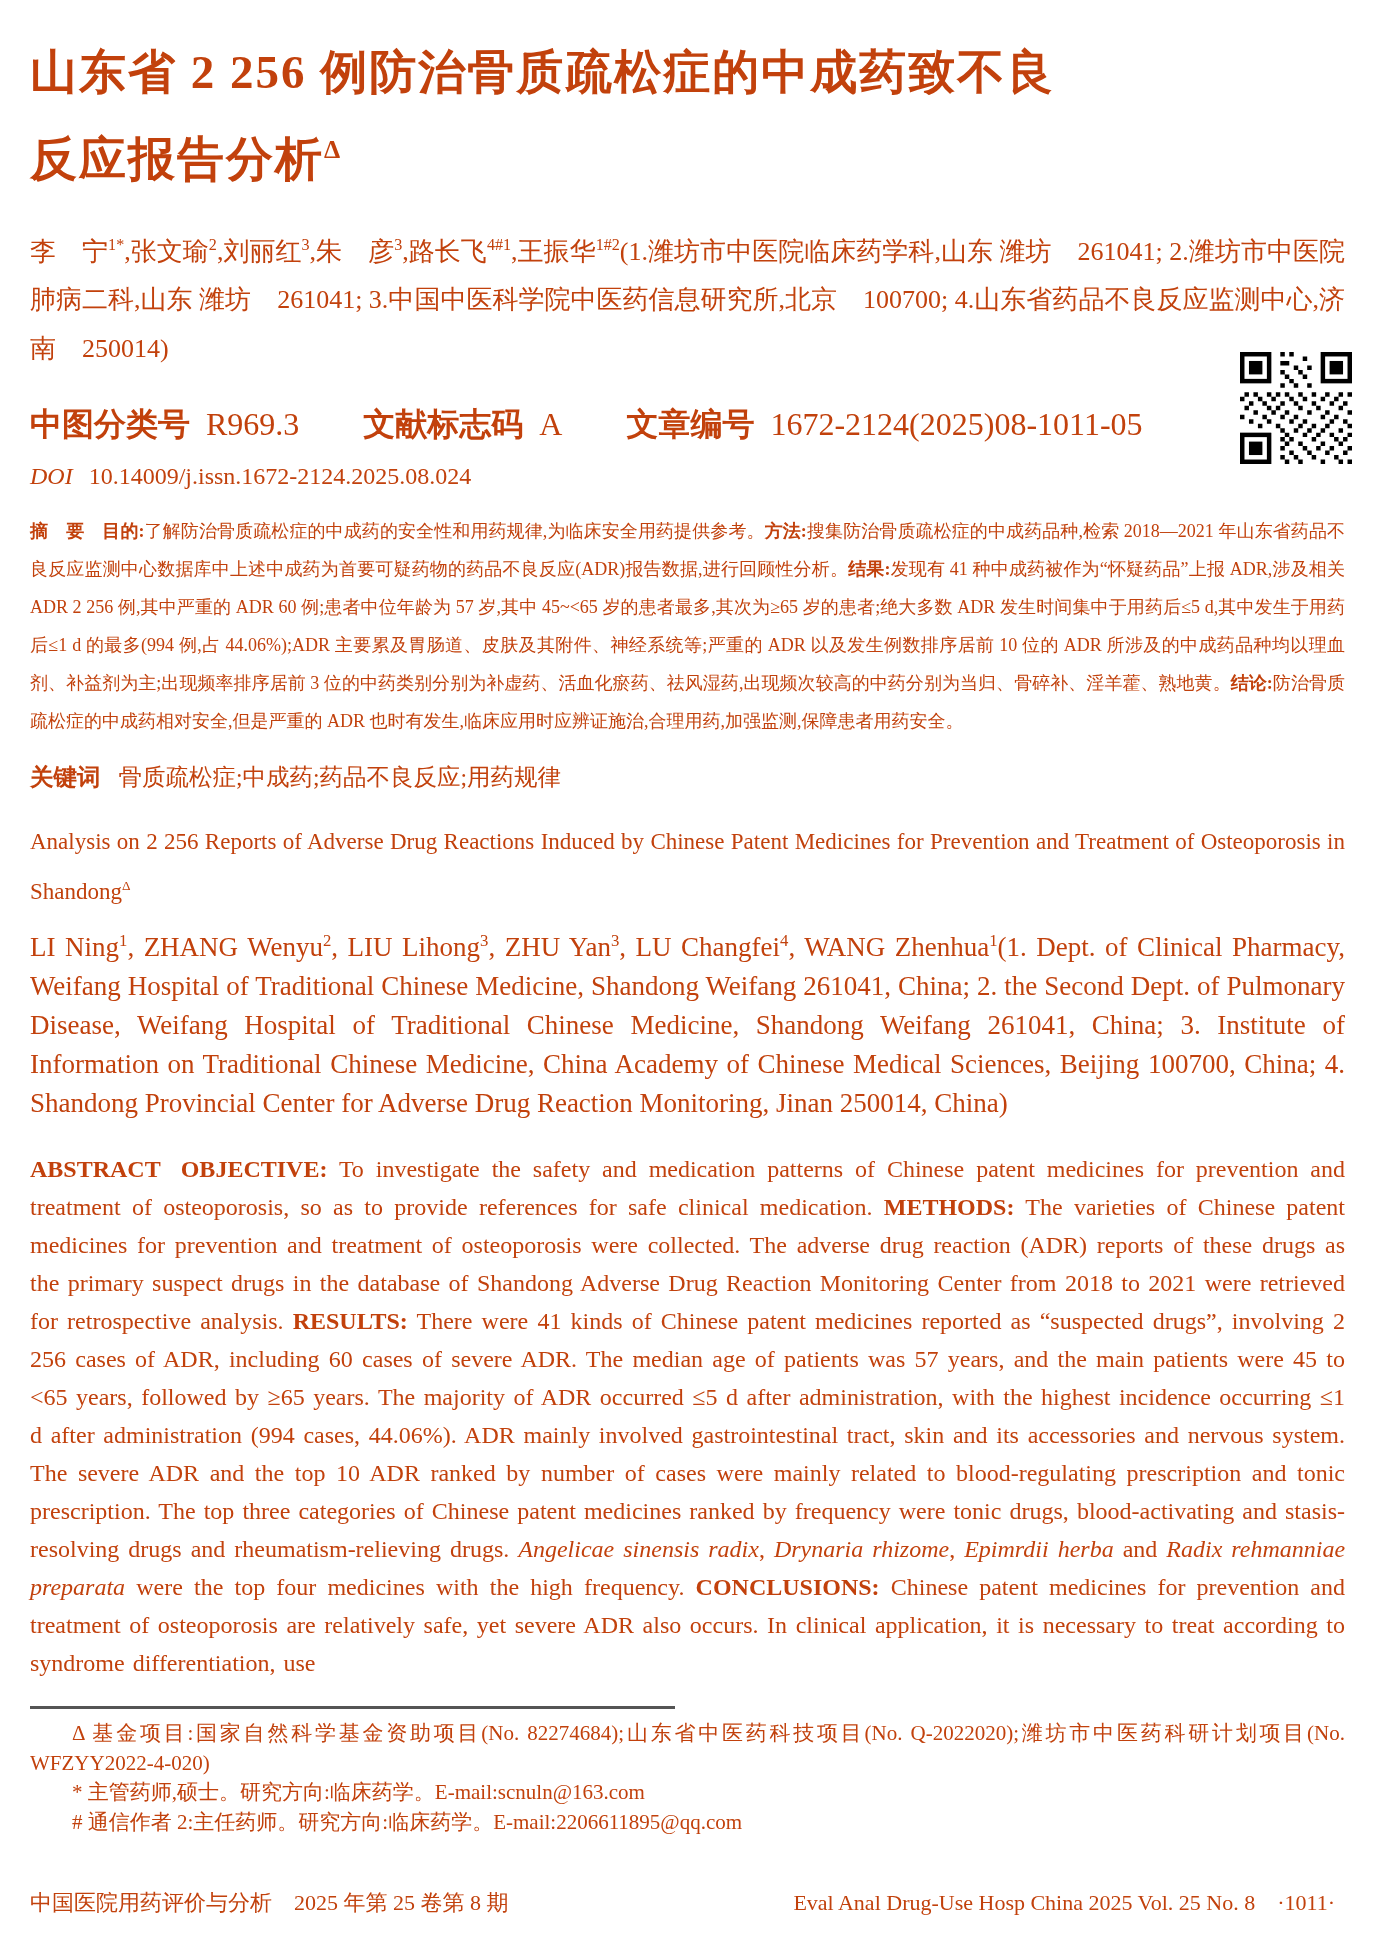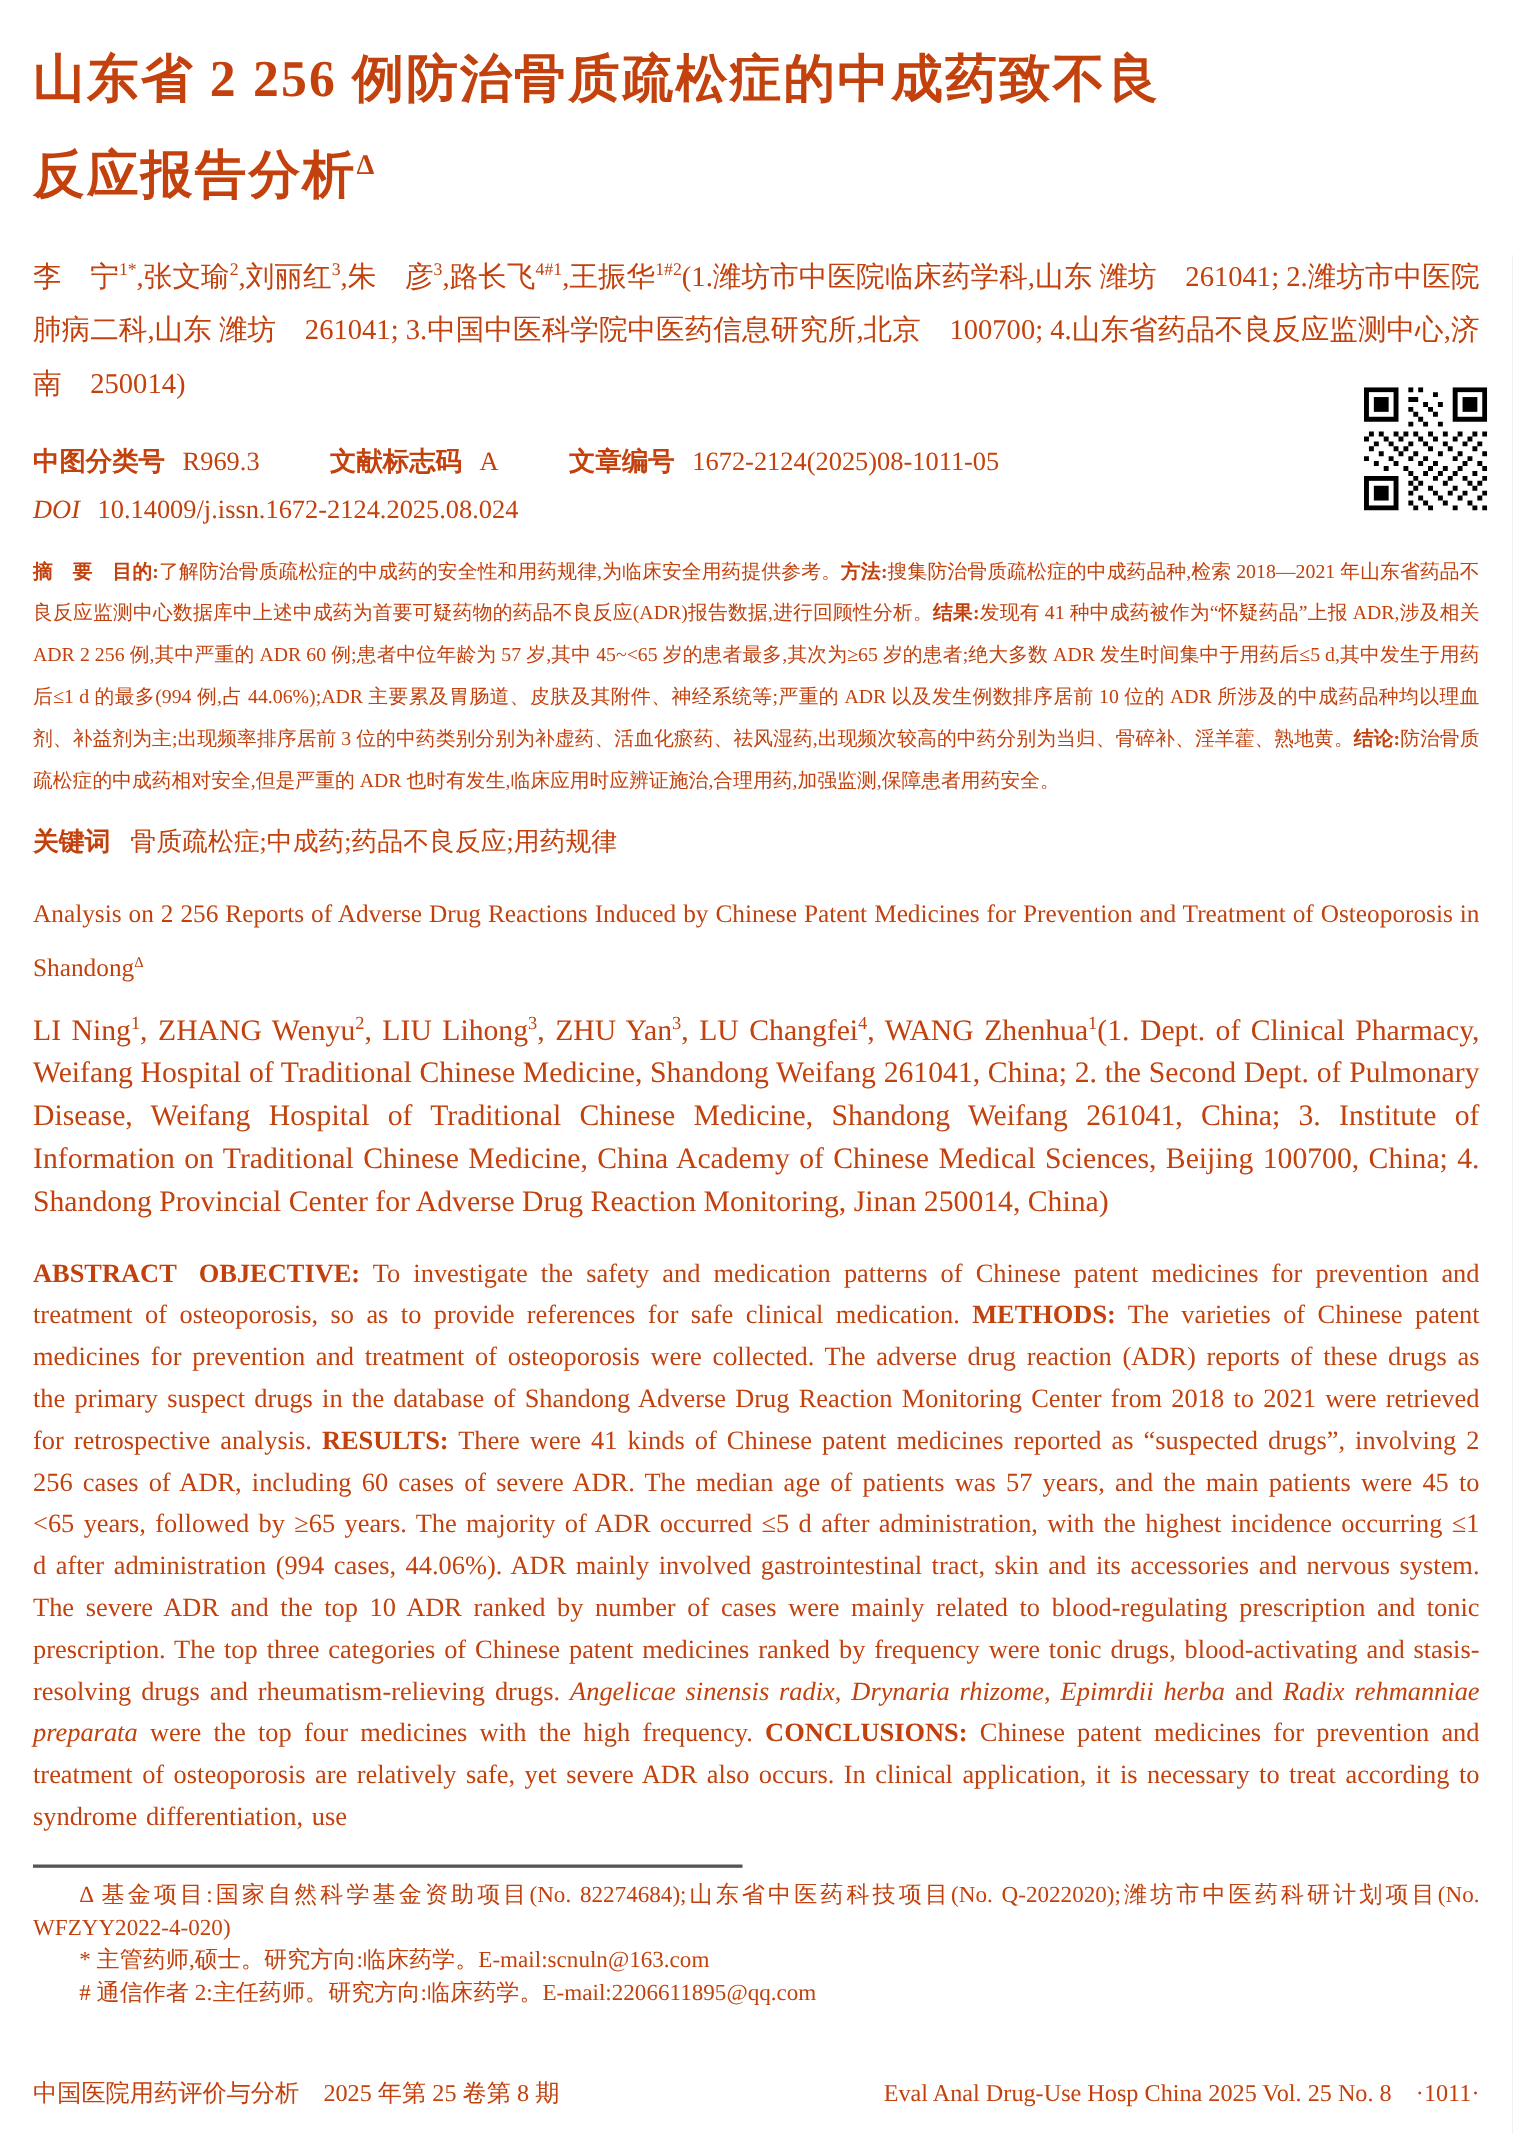--- a/index.html
+++ b/index.html
@@ -27,21 +27,21 @@
   .authors-cn{
     margin-top:22px;
     font-size:26px;
     line-height:49px;
     text-align:justify;
   }
   .authors-cn sup{font-size:62%;vertical-align:super;}
 
   .meta-row{
     margin-top:30px;
-    font-size:24px;
+    font-size:32px;
     display:flex;
     align-items:baseline;
   }
   .meta-group{margin-right:64px;white-space:nowrap;}
   .meta-label{font-family:"Liberation Sans","DejaVu Sans",sans-serif;font-weight:bold;margin-right:16px;}
   .doi-row{margin-top:16px;font-size:24px;}
   .doi-row .doi-label{margin-right:16px;font-style:italic;}
 
   .qr{position:absolute;top:352px;right:23px;width:112px;height:112px;}
 
@@ -96,21 +96,21 @@
   .footnotes p{
     margin:0;
     font-size:21px;
     line-height:29.5px;
     text-indent:2em;
     text-align:justify;
   }
 
   .footer{
     position:absolute;
-    left:30px;right:30px;top:1888px;
+    left:30px;right:40px;top:1888px;
     display:flex;justify-content:space-between;
     font-size:22px;
   }
 </style>
 </head>
 <body>
 
 <div class="page">
   <div class="content">
 

